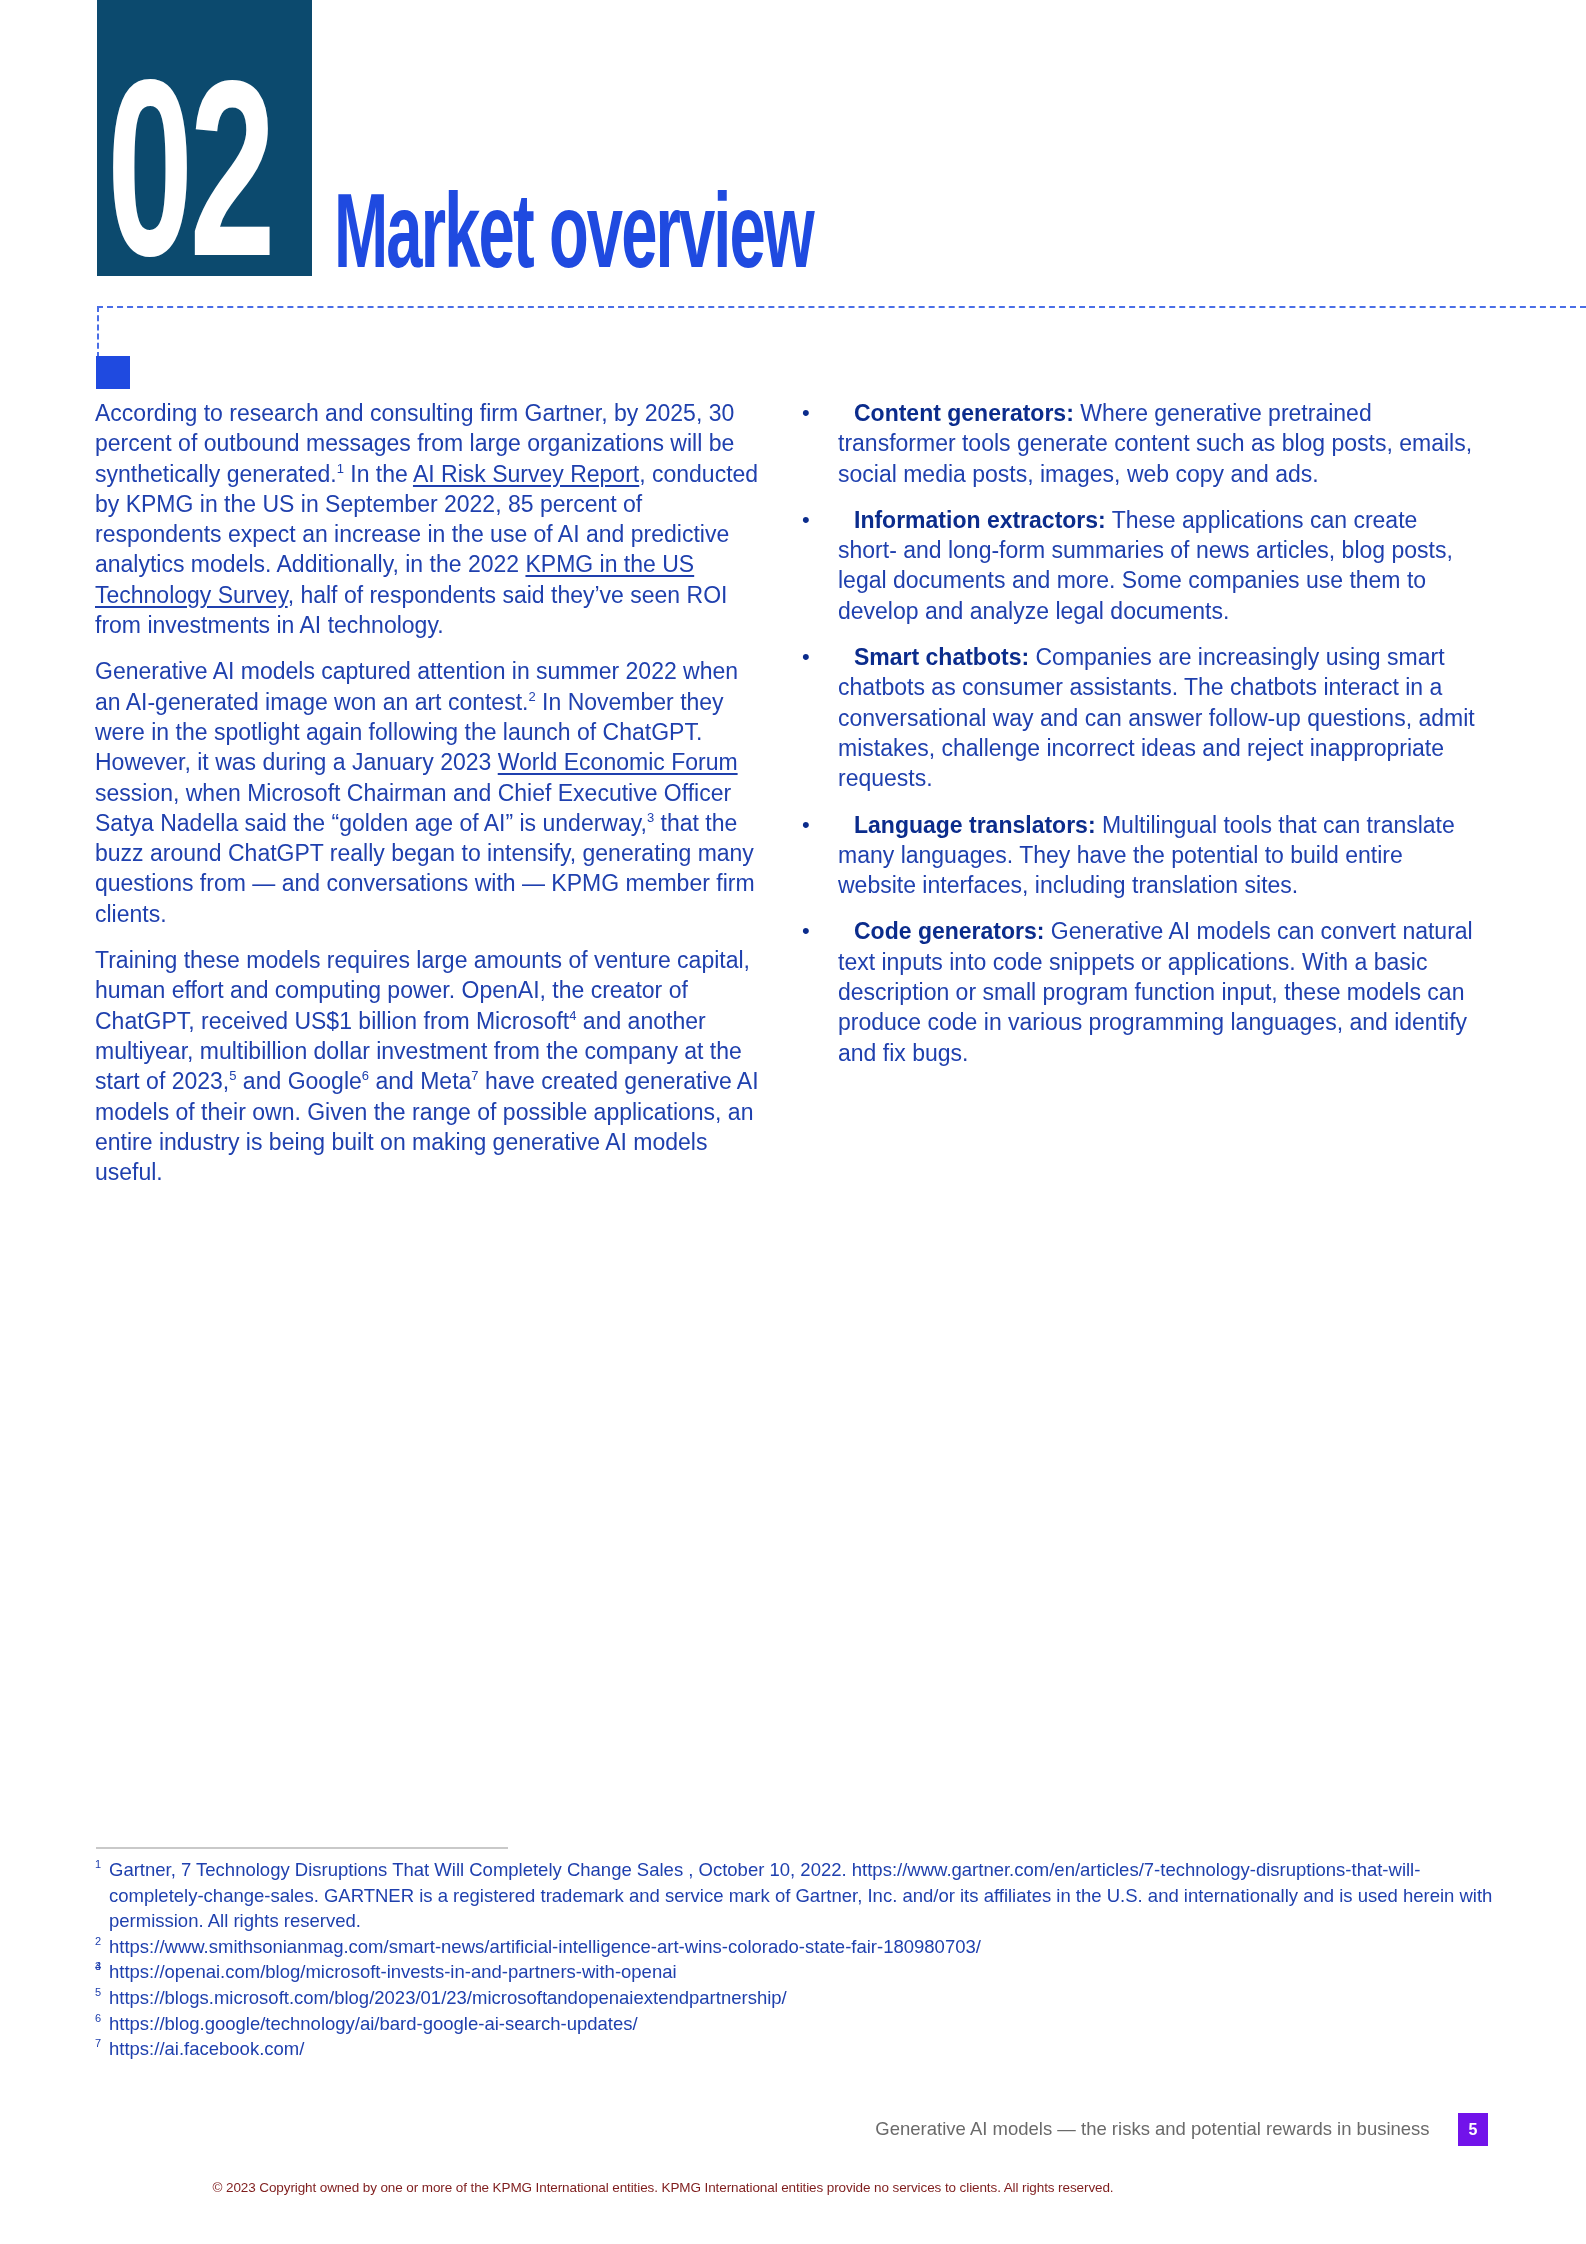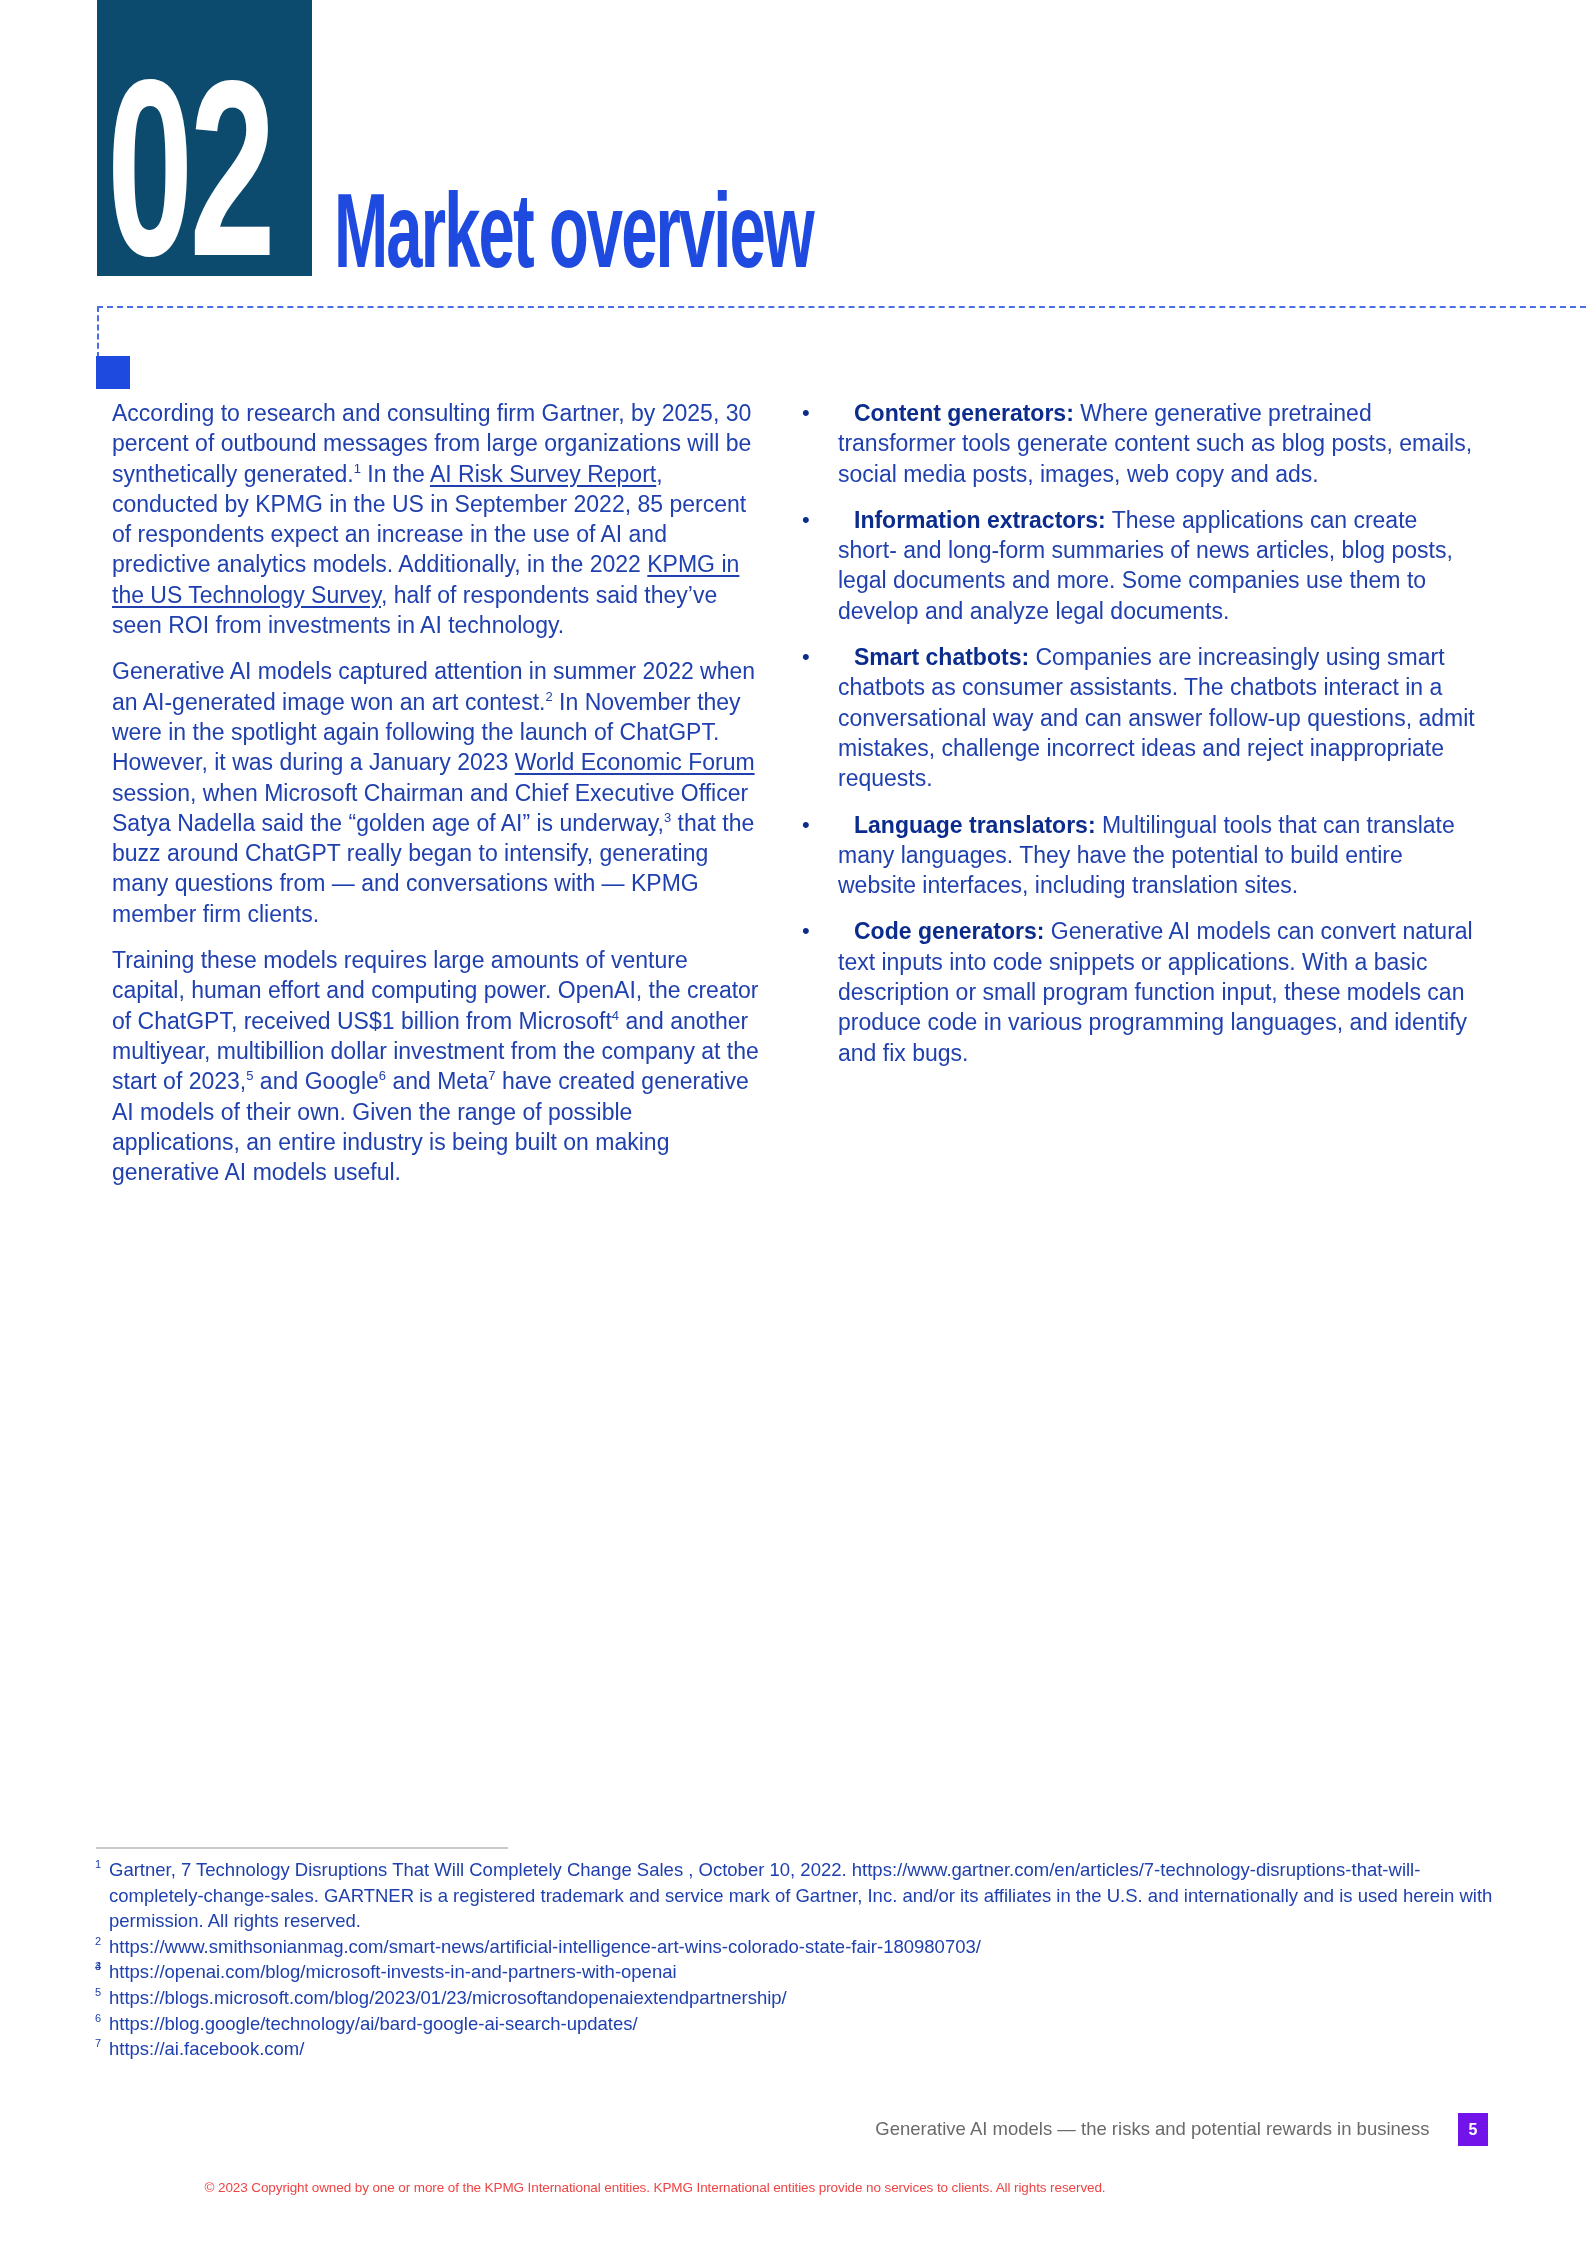--- a/index.html
+++ b/index.html
@@ -12,37 +12,37 @@
   .title { position:absolute; left:334px; top:178px; font-family:"Liberation Sans", sans-serif; font-weight:700;
            font-size:105px; line-height:1; color:#1f4ae0; letter-spacing:-3px;
            transform:scaleX(0.62); transform-origin:left top; white-space:nowrap; }
   .dash-h { position:absolute; left:97px; top:306px; width:1489px; height:0; border-top:2px dashed #4a6ee6; }
   .dash-v { position:absolute; left:97px; top:306px; width:0; height:52px; border-left:2px dashed #4a6ee6; }
   .mark { position:absolute; left:96px; top:356px; width:34px; height:33px; background:#1f4ae0; }
 
   .col { position:absolute; top:398px; font-size:23px; line-height:30.3px; color:#1f40ae; }
   .col-left { left:95px; width:670px; }
   .col-right { left:800px; width:680px; }
-  .col p { margin:0 0 16px 17px; }
+  .col p { margin:0 0 16px 0; }
   .col a { color:#1f40ae; text-decoration:underline; text-underline-offset:3px; }
   sup { font-size:13px; line-height:0; vertical-align:9px; }
   ul.bullets { list-style:none; margin:0; padding:0; }
   ul.bullets li { position:relative; padding-left:38px; margin-bottom:16px; }
   ul.bullets li .dot { position:absolute; left:2px; top:0; font-size:22px; color:#0b2c8c; }
   ul.bullets li b { color:#0b2c8c; font-weight:700;margin-left:16px; }
 
   .fn-rule { position:absolute; left:96px; top:1847px; width:412px; height:0; border-top:2px solid #c9c9c9; }
   .footnotes { position:absolute; left:95px; top:1857px; width:1400px; font-size:18.5px; line-height:25.6px; color:#1f40ae; }
   .fn { position:relative; padding-left:14px; }
   .fn sup { position:absolute; left:0; top:2px; font-size:11px; vertical-align:0; line-height:1; }
 
   .running { position:absolute; left:870px; top:2118px; width:565px; text-align:center; font-size:18.5px; color:#6a6a6a; }
   .pageno { position:absolute; left:1458px; top:2113px; width:30px; height:33px; background:#7213ea; color:#ffffff;
             font-size:16px; font-weight:700; text-align:center; line-height:33px; }
-  .copyright { position:absolute; left:0; top:2180px; width:1310px; text-align:center; font-size:13.5px; color:#ef4444; letter-spacing:-0.1px; }
+  .copyright { position:absolute; left:8px; top:2180px; width:1310px; text-align:center; font-size:13.5px; color:#7f1d1d; letter-spacing:-0.1px; }
 </style>
 </head>
 <body>
 
 <div class="num-block">
   <div class="num-text">02</div>
 </div>
 <div class="title">Market overview</div>
 <div class="dash-h"></div>
 <div class="dash-v"></div>

